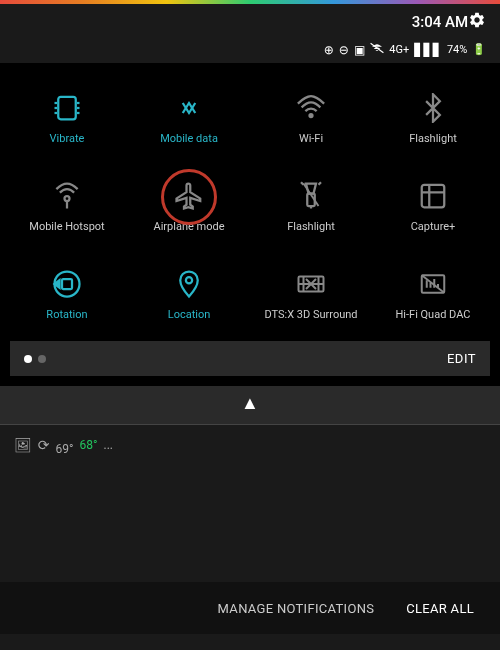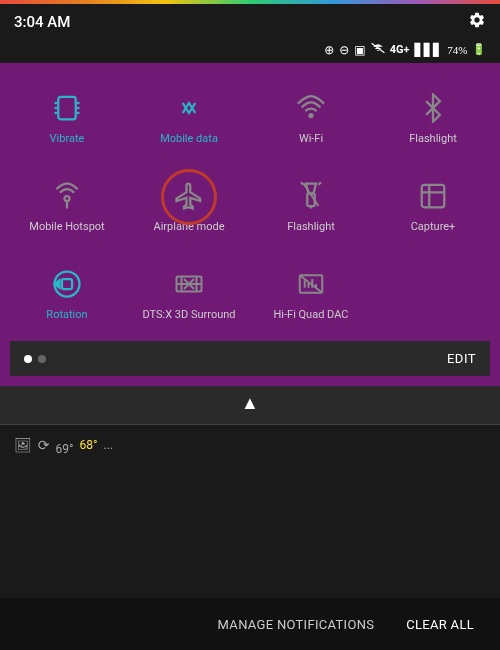--- a/index.html
+++ b/index.html
@@ -17,21 +17,21 @@
       height: 4px;
       background: linear-gradient(to right, #e74c3c, #e67e22, #f1c40f, #2ecc71, #3498db, #9b59b6, #e74c3c);
       width: 100%;
     }
 
     
     .status-bar {
       background: #1a1a1a;
       padding: 6px 14px;
       display: flex;
-      justify-content: space-between;
+      justify-content: flex-end;
       align-items: center;
       height: 36px;
     }
     .status-time {
       color: #fff;
       font-size: 15px;
       font-weight: 500;
     }
     .gear-icon svg {
       width: 18px;
@@ -48,21 +48,21 @@
       padding: 2px 14px 6px 14px;
       gap: 5px;
     }
     .indicator-row span {
       color: #fff;
       font-size: 12px;
     }
 
     
     .quick-settings {
-      background: #701a75;
+      background: #000000;
       padding: 14px 10px 10px 10px;
     }
 
     .qs-grid {
       display: grid;
       grid-template-columns: repeat(4, 1fr);
       gap: 8px;
       margin-bottom: 8px;
     }
 
@@ -175,21 +175,21 @@
       gap: 6px;
     }
     .notif-text {
       color: #aaa;
       font-size: 12px;
     }
 
     
     .bottom-bar {
       position: absolute;
-      bottom: 0;
+      bottom: 16px;
       left: 0;
       right: 0;
       background: #111;
       display: flex;
       justify-content: flex-end;
       align-items: center;
       height: 52px;
       padding: 0 10px;
     }
     .manage-notifications-btn {
@@ -227,23 +227,23 @@
 <div class="indicator-row">
   <span>⊕</span>
   <span>⊖</span>
   <span>▣</span>
   <span>
     <svg width="14" height="12" viewBox="0 0 24 18" fill="white">
       <path d="M1 1l22 16M3.5 7C6.5 4 10 2.5 12 2.5c2 0 5.5 1.5 8.5 4.5M6.5 10.5C8.2 8.8 10 8 12 8s3.8.8 5.5 2.5M9.5 13.5C10.3 12.7 11.1 12.5 12 12.5s1.7.2 2.5 1"></path>
       <line x1="1" y1="1" x2="23" y2="17" stroke="white" stroke-width="2"></line>
     </svg>
   </span>
-  <span style="color:#fff;font-size:11px;font-weight:bold;">4G+</span>
+  <span style="color:#fff;font-size:11px;font-weight:normal;">4G+</span>
   <span style="color:#fff;">▋▋▋</span>
-  <span style="color:#fff;font-size:11px;font-family:Liberation Serif, serif;">74%</span>
+  <span style="color:#fff;font-size:11px;">74%</span>
   <span style="color:#fff;font-size:11px;">🔋</span>
 </div>
 
 <div class="quick-settings">
   <div class="qs-grid">
 
     <div class="qs-tile active">
       <div class="icon-wrap">
         <svg viewBox="0 0 24 24" fill="none" stroke="#29b6c8" stroke-width="1.8">
           <rect x="5" y="3" width="14" height="18" rx="2"></rect>
@@ -344,20 +344,29 @@
           <path d="M2 12c0 5.52 4.48 10 10 10"></path>
           <path d="M12 22c5.52 0 10-4.48 10-10"></path>
           <path d="M22 12c0-5.52-4.48-10-10-10"></path>
           <polygon points="6,9 2,12 6,15" fill="#29b6c8"></polygon>
           <rect x="8" y="8" width="8" height="8" rx="1" stroke="#29b6c8"></rect>
         </svg>
       </div>
       <span class="tile-label">Rotation</span>
     </div>
 
+    <div class="qs-tile active">
+      <div class="icon-wrap">
+        <svg viewBox="0 0 24 24" fill="none" stroke="#29b6c8" stroke-width="1.8">
+          <path d="M12 2C8.13 2 5 5.13 5 9c0 5.25 7 13 7 13s7-7.75 7-13c0-3.87-3.13-7-7-7z"></path>
+          <circle cx="12" cy="9" r="2.5"></circle>
+        </svg>
+      </div>
+      <span class="tile-label">Location</span>
+    </div>
 
     <div class="qs-tile">
       <div class="icon-wrap">
         <svg viewBox="0 0 24 24" fill="none" stroke="#888" stroke-width="1.6">
           <rect x="2" y="6" width="20" height="12" rx="1"></rect>
           <line x1="6" y1="6" x2="6" y2="18"></line>
           <line x1="18" y1="6" x2="18" y2="18"></line>
           <line x1="2" y1="12" x2="22" y2="12"></line>
           <line x1="8" y1="8" x2="16" y2="16"></line>
           <line x1="16" y1="8" x2="8" y2="16"></line>
@@ -396,21 +405,21 @@
   <span class="chevron-up">▲</span>
 </div>
 
 <div class="divider"></div>
 
 <div class="notification-bar">
   <div class="notif-icons">
     <span style="color:#aaa;font-size:14px;">🖼</span>
     <span style="color:#aaa;font-size:14px;">⟳</span>
     <span class="notif-text" style="font-size:12px;color:#aaa;margin-top:7px;">69°</span>
-    <span class="notif-text" style="font-size:12px;color:#fde047;">68°</span>
+    <span class="notif-text" style="font-size:12px;color:#22c55e;">68°</span>
     <span class="notif-text">...</span>
   </div>
 </div>
 
 <div class="bottom-bar">
   <span class="manage-notifications-btn">MANAGE NOTIFICATIONS</span>
   <span class="clear-all-btn">CLEAR ALL</span>
 </div>
 
 </body></html>

